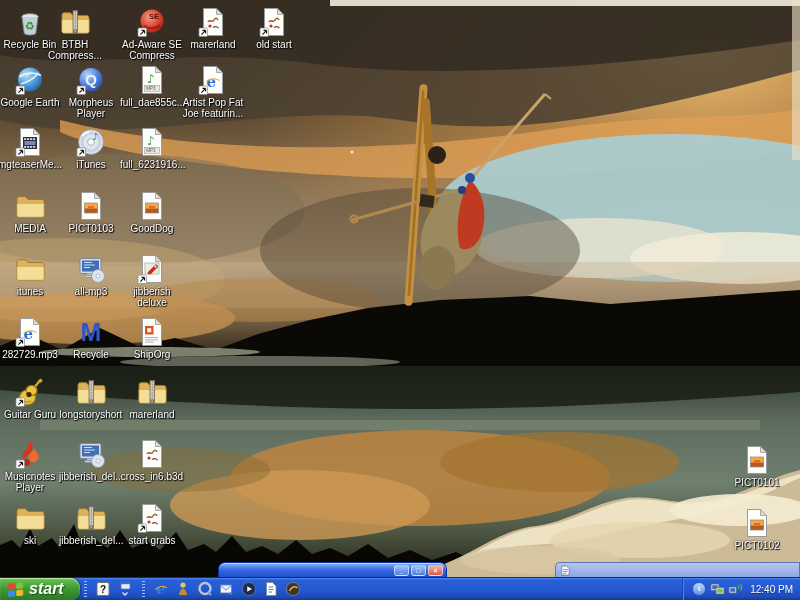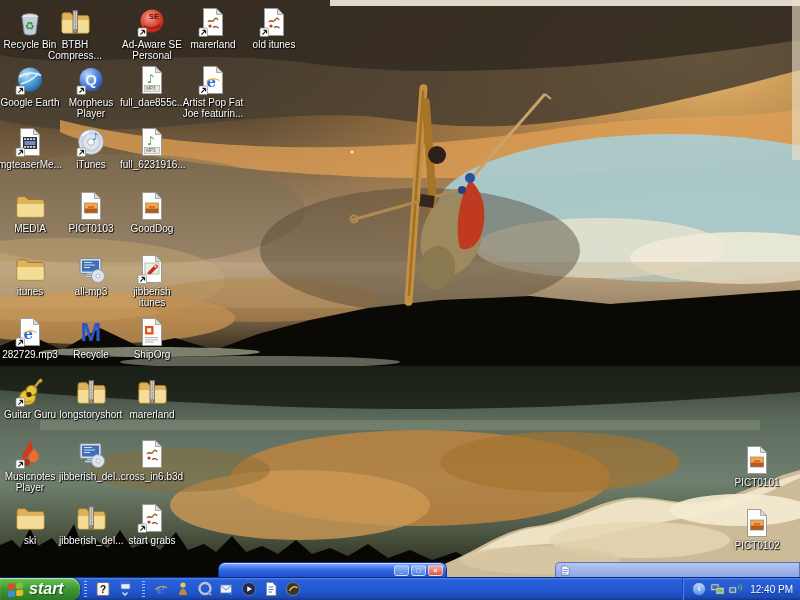--- a/index.html
+++ b/index.html
@@ -167,21 +167,21 @@
               <stop offset=".55" stop-color="#d8402a"></stop>
               <stop offset="1" stop-color="#8e1410"></stop>
             </radialGradient>
             <circle cx="16" cy="15" r="11.5" fill="url(#gadr)"></circle>
             <path d="M8 20c4 3 12 3 16-1" stroke="#8e1410" stroke-width="2" fill="none" opacity=".7"></path>
             <text x="13" y="12.5" font-size="7.5" font-weight="bold" fill="#5a0c08" font-family="Liberation Sans,sans-serif">SE</text>
             <rect x="2" y="22" width="8.5" height="8.5" rx="1.2" fill="#fff" stroke="#888" stroke-width=".7"></rect>
             <path d="M4.4 28.6 8.6 24.4M8.6 24.4v3.1M8.6 24.4H5.5" stroke="#111" stroke-width="1.1" fill="none"></path>
           </svg>
         </span>
-        <div class="lbl">Ad-Aware SE Personal</div>
+        <div class="lbl">Ad-Aware SE Compress</div>
       </div>
       <div class="icon" style="left: 181px; top: 6px;">
         <span class="g">
           <svg viewBox="0 0 32 32" xmlns="http://www.w3.org/2000/svg">
             <path d="M6.5 2.5h13l6 6v21h-19Z" fill="#fdfdfb" stroke="#9a9a9a" stroke-width="1"></path>
             <path d="M19.5 2.5v6h6Z" fill="#dcdcd2" stroke="#9a9a9a" stroke-width=".8"></path>
             <path d="M11 16c2-4 4 2 6-2s4 0 4 0" stroke="#9a5a22" stroke-width="1.4" fill="none"></path>
             <circle cx="13" cy="20" r="1.6" fill="#c0392b"></circle>
             <path d="M16 21.5c2-1.5 4-1 5.5.5" stroke="#6a4a20" stroke-width="1.2" fill="none"></path>
             <rect x="2" y="22" width="8.5" height="8.5" rx="1.2" fill="#fff" stroke="#888" stroke-width=".7"></rect>
@@ -195,21 +195,21 @@
           <svg viewBox="0 0 32 32" xmlns="http://www.w3.org/2000/svg">
             <path d="M6.5 2.5h13l6 6v21h-19Z" fill="#fdfdfb" stroke="#9a9a9a" stroke-width="1"></path>
             <path d="M19.5 2.5v6h6Z" fill="#dcdcd2" stroke="#9a9a9a" stroke-width=".8"></path>
             <path d="M11 16c2-4 4 2 6-2s4 0 4 0" stroke="#9a5a22" stroke-width="1.4" fill="none"></path>
             <circle cx="13" cy="20" r="1.6" fill="#c0392b"></circle>
             <path d="M16 21.5c2-1.5 4-1 5.5.5" stroke="#6a4a20" stroke-width="1.2" fill="none"></path>
             <rect x="2" y="22" width="8.5" height="8.5" rx="1.2" fill="#fff" stroke="#888" stroke-width=".7"></rect>
             <path d="M4.4 28.6 8.6 24.4M8.6 24.4v3.1M8.6 24.4H5.5" stroke="#111" stroke-width="1.1" fill="none"></path>
           </svg>
         </span>
-        <div class="lbl">old itunes</div>
+        <div class="lbl">old start</div>
       </div>
       <div class="icon" style="left: -2px; top: 64px;">
         <span class="g">
           <svg viewBox="0 0 32 32" xmlns="http://www.w3.org/2000/svg">
             <radialGradient id="gglb" cx=".35" cy=".3" r=".9">
               <stop offset="0" stop-color="#bfe0f5"></stop>
               <stop offset=".5" stop-color="#4a9ad8"></stop>
               <stop offset="1" stop-color="#14467e"></stop>
             </radialGradient>
             <circle cx="16" cy="15.5" r="12" fill="url(#gglb)"></circle>
@@ -373,21 +373,21 @@
           <svg viewBox="0 0 32 32" xmlns="http://www.w3.org/2000/svg">
             <path d="M6.5 2.5h13l6 6v21h-19Z" fill="#fdfdfb" stroke="#9a9a9a" stroke-width="1"></path>
             <path d="M19.5 2.5v6h6Z" fill="#dcdcd2" stroke="#9a9a9a" stroke-width=".8"></path>
             <rect x="9" y="10" width="14" height="11" fill="#e9f0e2" stroke="#8aa08a" stroke-width=".6"></rect>
             <path d="M12 19 20 11l2.4 2.4-8 8-3-.6Z" fill="#d0281a"></path>
             <circle cx="19.5" cy="13.5" r="1.1" fill="#fff"></circle>
             <rect x="2" y="22" width="8.5" height="8.5" rx="1.2" fill="#fff" stroke="#888" stroke-width=".7"></rect>
             <path d="M4.4 28.6 8.6 24.4M8.6 24.4v3.1M8.6 24.4H5.5" stroke="#111" stroke-width="1.1" fill="none"></path>
           </svg>
         </span>
-        <div class="lbl">jibberish itunes</div>
+        <div class="lbl">jibberish deluxe</div>
       </div>
       <div class="icon" style="left: -2px; top: 316px;">
         <span class="g">
           <svg viewBox="0 0 32 32" xmlns="http://www.w3.org/2000/svg">
             <path d="M6.5 2.5h13l6 6v21h-19Z" fill="#fdfdfb" stroke="#9a9a9a" stroke-width="1"></path>
             <path d="M19.5 2.5v6h6Z" fill="#dcdcd2" stroke="#9a9a9a" stroke-width=".8"></path>
             <text x="9.5" y="23" font-size="15" font-weight="bold" fill="#2f6fd8" font-family="DejaVu Serif,serif">e</text>
             <path d="M9.5 17.5c3.5-3 9-3.4 13-1" stroke="#e8b33c" stroke-width="1.3" fill="none"></path>
             <rect x="2" y="22" width="8.5" height="8.5" rx="1.2" fill="#fff" stroke="#888" stroke-width=".7"></rect>
             <path d="M4.4 28.6 8.6 24.4M8.6 24.4v3.1M8.6 24.4H5.5" stroke="#111" stroke-width="1.1" fill="none"></path>

